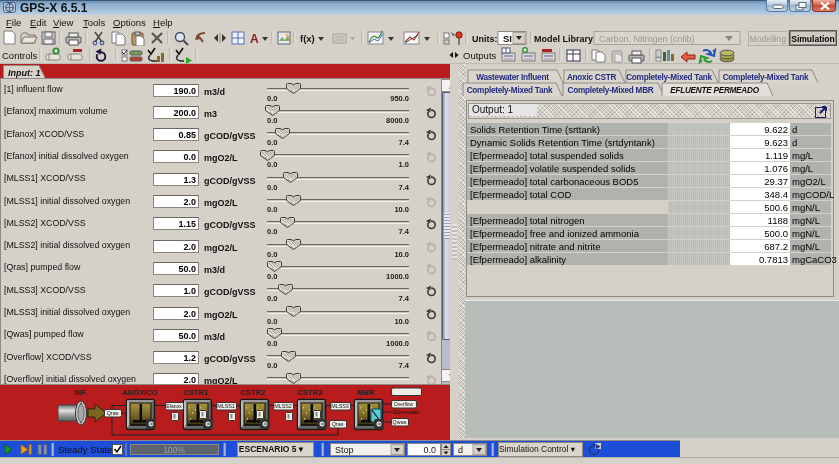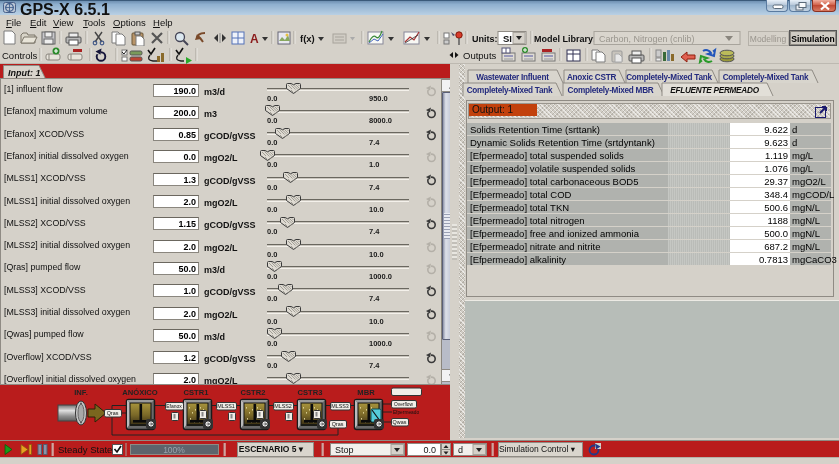--- a/index.html
+++ b/index.html
@@ -1,21 +1,21 @@
 <!DOCTYPE html>
 <html><head>
 <meta charset="utf-8">
 <style>
 * { margin:0; padding:0; box-sizing:border-box; }
 html,body { width:839px; height:464px; overflow:hidden; }
 body { font-family:"Liberation Sans", sans-serif; background:#d5d1c9; position:relative; font-size:10px; color:#000; }
 .abs { position:absolute; }
 
 #titlebar { left:0; top:0; width:839px; height:15px; background:linear-gradient(#6e90b2 0%, #8fb0cf 25%, #b9d0e4 100%); border-top:1px solid #3a5a7a; }
-#titletext { left:20px; top:1px; font-weight:bold; font-size:16px; color:#111; letter-spacing:0px; }
+#titletext { left:20px; top:1px; font-weight:bold; font-size:12px; color:#111; letter-spacing:0px; }
 .winbtn { top:0px; height:12px; border:1px solid #5a7ba0; border-top:none; border-radius:0 0 4px 4px; background:linear-gradient(#e8f0f8,#b8c8da 45%,#9fb6cc 50%,#c4d4e4); }
 #btnmin { left:766px; width:22px; }
 #btnmax { left:789px; width:22px; }
 #btnclose { left:812px; width:24px; background:linear-gradient(#f0b0a0,#d2614a 45%,#c04a34 50%,#d87a62); border-color:#8a3020; }
 
 #menubar { left:0; top:15px; width:839px; height:14px; background:#d5d1c9; }
 .menuitem { position:absolute; top:1.5px; font-size:9.5px; color:#111; }
 .u { text-decoration:underline; }
 
 #toolbar1 { left:0; top:29px; width:839px; height:17px; background:#d5d1c9; }
@@ -23,45 +23,45 @@
 
 #leftpanel { left:0; top:64px; width:450px; height:376px; background:#b91c1c; }
 #controlsbox { left:0px; top:14px; width:453px; height:307px; border:1px solid #8f8b84; background:#d5d1c9; overflow:hidden;padding-left:40px; }
 .crow { position:absolute; left:0; width:430px; height:22px; }
 .clabel { position:absolute; left:3px; top:3.5px; font-size:8.8px; color:#111; }
 .cinput { position:absolute; left:152px; top:3px; width:46px; height:13px; background:#fff; border:1px solid #8a867e; border-top-color:#6b675f; font-size:9px; font-weight:bold; text-align:right; padding:1px 2px 0 0; }
 .cunit { position:absolute; left:203px; top:6px; font-size:9px; font-weight:bold; color:#111; }
 .strack { position:absolute; left:266px; top:7px; width:142px; height:3px; background:#c9c5bd; border-top:1px solid #6a675f; border-bottom:1px solid #f4f1eb; }
 .sthumb { position:absolute; top:2.5px; width:15px; height:11px; }
 .smin { position:absolute; left:266px; top:13px; font-size:7.5px; font-weight:bold; color:#1a1a1a; }
-.smax { position:absolute; top:13px; font-size:7.5px; font-weight:bold; color:#1a1a1a; text-align:left; }
+.smax { position:absolute; top:13px; font-size:7.5px; font-weight:bold; color:#1a1a1a; text-align:right; }
 .resetsvg { position:absolute; }
 
 .sbar { position:absolute; background:#cac6be; border-left:1px solid #8f8b84; }
 
 #rightpanel { left:459px; top:64px; width:380px; height:376px; background:#d5d1c9; }
 #rhatch { left:0; top:0; width:6px; height:374px; background:
   repeating-linear-gradient(45deg, rgba(255,255,255,.6) 0 1px, rgba(0,0,0,0) 1px 3px),
   repeating-linear-gradient(-45deg, rgba(110,105,95,.3) 0 1px, rgba(0,0,0,0) 1px 3px), #d0ccc4; }
 #outframe { left:7px; top:36px; width:368px; height:197px; border:1px solid #8f8b84; background:#d5d1c9; }
 #outheader { left:1px; top:2px; width:363px; height:16px; border:1px solid #9a968e; background:
   repeating-linear-gradient(45deg, rgba(255,255,255,.55) 0 1px, rgba(0,0,0,0) 1px 3px),
   repeating-linear-gradient(-45deg, rgba(110,105,95,.28) 0 1px, rgba(0,0,0,0) 1px 3px), #d2cec6; }
-#outheadlbl { left:2px; top:3px; font-size:10px; color:#111; background:#c2410c; padding:0 24px 1px 3px; }
+#outheadlbl { left:2px; top:3px; font-size:10px; color:#111; background:#e5e5e5; padding:0 24px 1px 3px; }
 #tablewrap { left:0px; top:22px; width:364px; height:143px; }
 .trow { position:absolute; left:0; width:364px; height:13px;border-radius:6px; }
 .tc1 { position:absolute; left:0; top:0; width:201px; height:12px; background:#b0b2ae; font-size:9.5px; padding:1px 0 0 3px; color:#000; }
 .tc2 { position:absolute; left:201px; top:0; width:62px; height:12px; background:repeating-linear-gradient(90deg,#c5c7c3 0 1px,#babcb8 1px 2px); }
 .tc3 { position:absolute; left:263px; top:0; width:60px; height:12px; background:#fff; font-size:9.5px; text-align:right; padding:1px 2px 0 0; }
 .tc4 { position:absolute; left:323px; top:0; width:41px; height:12px; background:#b0b2ae; font-size:9.5px; padding:1px 0 0 2px; }
 #grayarea { left:6px; top:236px; width:374px; height:138px; background:#b7bdb8; border-top:1px solid #eceae4; }
 
 #vsplit { left:450px; top:64px; width:10px; height:376px; background:#d5d1c9; }
 
-#bottombar { left:0; top:440px; width:839px; height:17px; background:#b91c1c; border-top:1px solid #8f8b84; }
+#bottombar { left:0; top:440px; width:680px; height:17px; background:#1d4ed8; border-top:1px solid #8f8b84; }
 #bottomstrip { left:0; top:457px; width:839px; height:7px; background:#d5d1c9; border-top:1px solid #b5b1a9; }
 .btn { position:absolute; background:linear-gradient(#f2efe9,#d5d1c9); border:1px solid #8f8b84; font-size:9px; text-align:center; }
 svg { position:absolute; overflow:visible; }
 </style>
 </head>
 <body>
 <div id="titlebar" class="abs"></div>
 <svg class="abs" style="left:3px;top:1px" width="14" height="13">
     <rect x="0.5" y="1.5" width="12" height="10" rx="2" fill="#b8c4d4" stroke="#49618a"></rect>
     <circle cx="6.5" cy="6.5" r="3.8" fill="none" stroke="#3a5a8a" stroke-width="1.2"></circle>
@@ -747,21 +747,20 @@
           <span class="tc3">29.37</span>
           <span class="tc4">mgO2/L</span>
 </div>
 <div class="trow" style="top:65px">
 <span class="tc1">[Efpermeado] total COD</span>
           <span class="tc2"></span>
           <span class="tc3">348.4</span>
           <span class="tc4">mgCOD/L</span>
 </div>
 <div class="trow" style="top:78px">
-<span class="tc1">[Efpermeado] total TKN</span>
           <span class="tc2"></span>
           <span class="tc3">500.6</span>
           <span class="tc4">mgN/L</span>
 </div>
 <div class="trow" style="top:91px">
 <span class="tc1">[Efpermeado] total nitrogen</span>
           <span class="tc2"></span>
           <span class="tc3">1188</span>
           <span class="tc4">mgN/L</span>
 </div>

